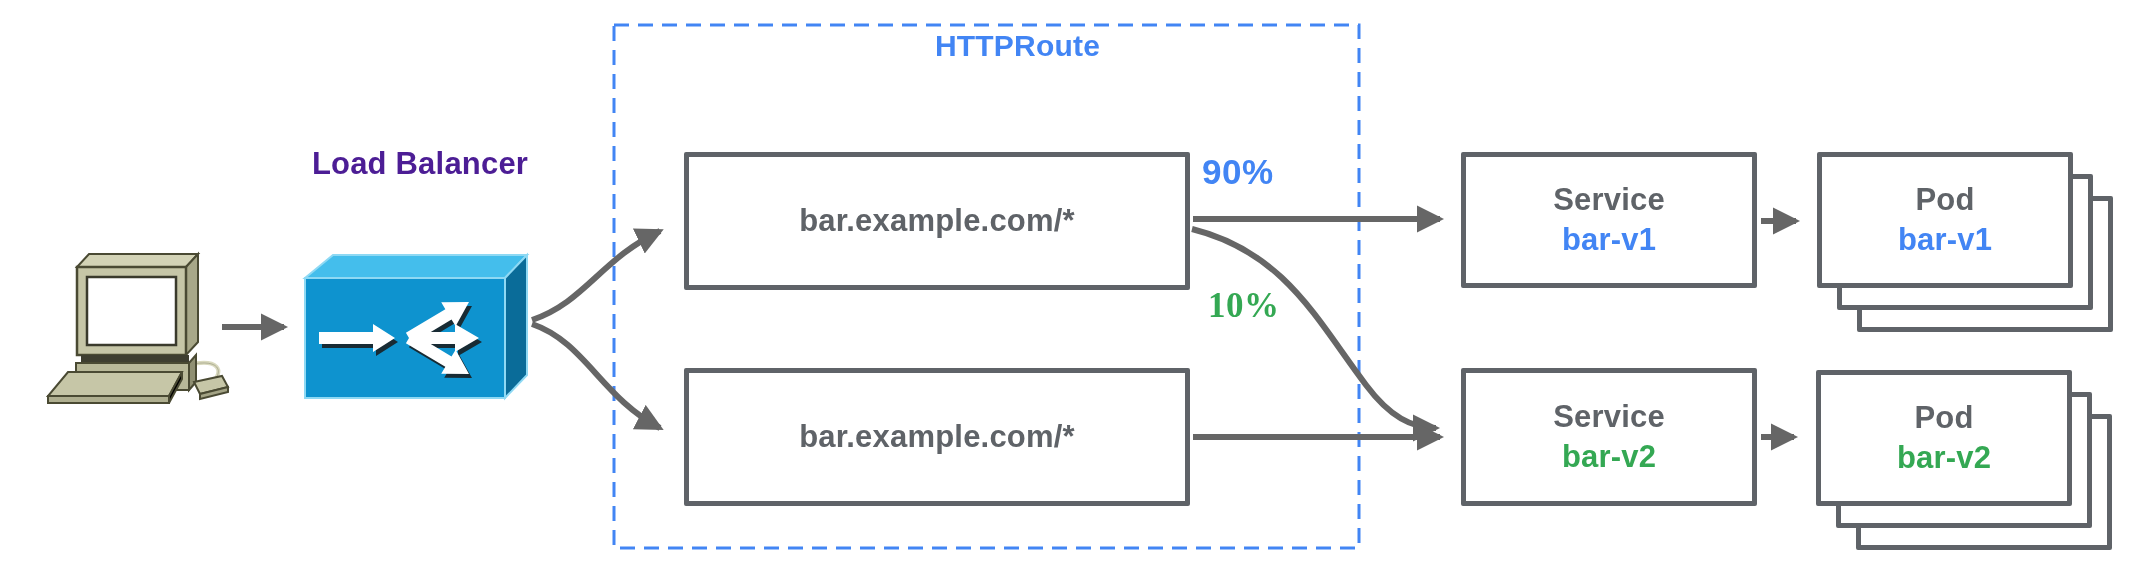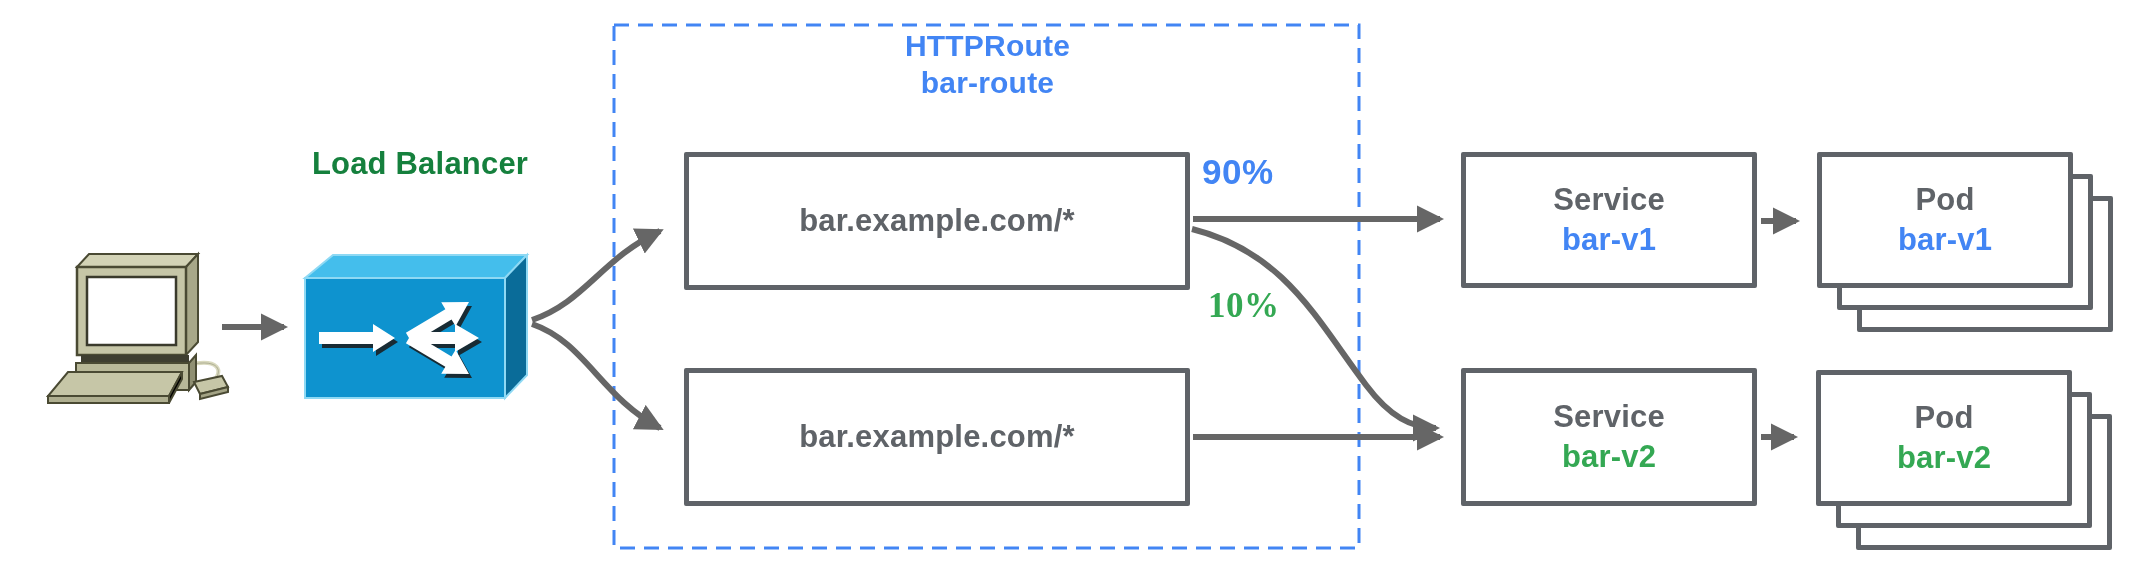--- a/index.html
+++ b/index.html
@@ -5,24 +5,24 @@
   html,body{margin:0;padding:0;background:#fff;}
   .canvas{
     position:relative;width:2149px;height:573px;background:#ffffff;
     font-family:"Liberation Sans","DejaVu Sans",sans-serif;overflow:hidden;
   }
   .abs{position:absolute;}
   svg{display:block;}
   
   .lb-label{
     left:250px;top:146px;width:340px;text-align:center;
-    font-size:31px;font-weight:700;color:#15803d;letter-spacing:.2px;
+    font-size:31px;font-weight:700;color:#4c1d95;letter-spacing:.2px;
   }
   .route-title{
-    left:614px;top:27px;width:747px;text-align:center;
+    left:644px;top:27px;width:747px;text-align:center;
     font-size:30px;font-weight:700;line-height:37px;letter-spacing:.2px;
   }
   .pct{font-size:35px;font-weight:700;letter-spacing:.5px;}
   .pct-90{left:1202px;top:152px;}
   .pct-10{left:1208px;top:286px;}
   
   .node{
     background:#fff;border:5px solid #5F6368;border-radius:2px;
     display:flex;flex-direction:column;align-items:center;justify-content:center;
     font-size:31px;font-weight:700;color:#5F6368;line-height:40px;letter-spacing:.2px;
@@ -124,21 +124,20 @@
     <g fill="#FFFFFF">
       <polygon points="22,86 76,86 76,78 98,92 76,106 76,98 22,98"></polygon>
       <polygon points="112,86 158,86 158,78 182,92 158,106 158,98 112,98"></polygon>
       <polygon points="112,86 158,86 158,78 182,92 158,106 158,98 112,98" transform="rotate(-31 112 92)"></polygon>
       <polygon points="112,86 158,86 158,78 182,92 158,106 158,98 112,98" transform="rotate(31 112 92)"></polygon>
     </g>
   </svg>
 
   <div class="abs route-title" style="color: rgb(66, 133, 244);">
     <div>HTTPRoute</div>
-    <div>bar-route</div>
   </div>
 
   <div class="abs node rule-1">
     <div>bar.example.com/*</div>
   </div>
 
   <div class="abs node rule-2">
     <div>bar.example.com/*</div>
   </div>
 

